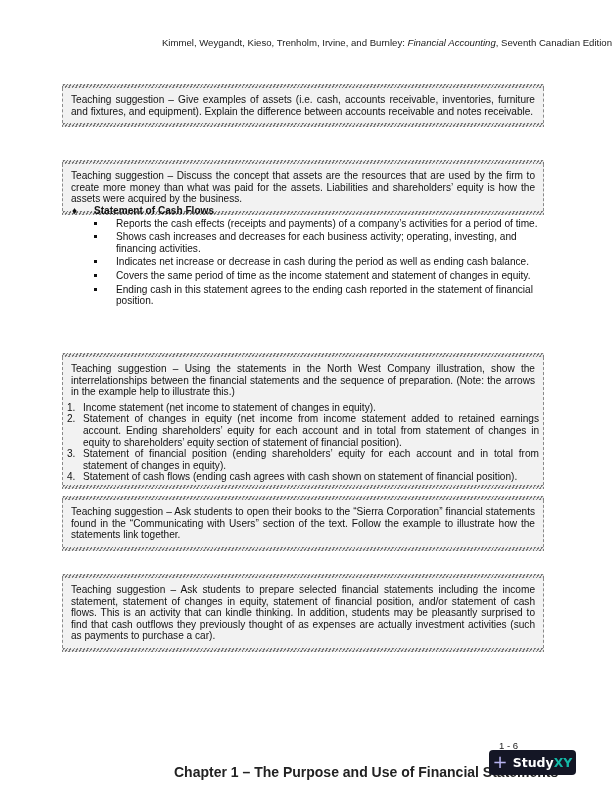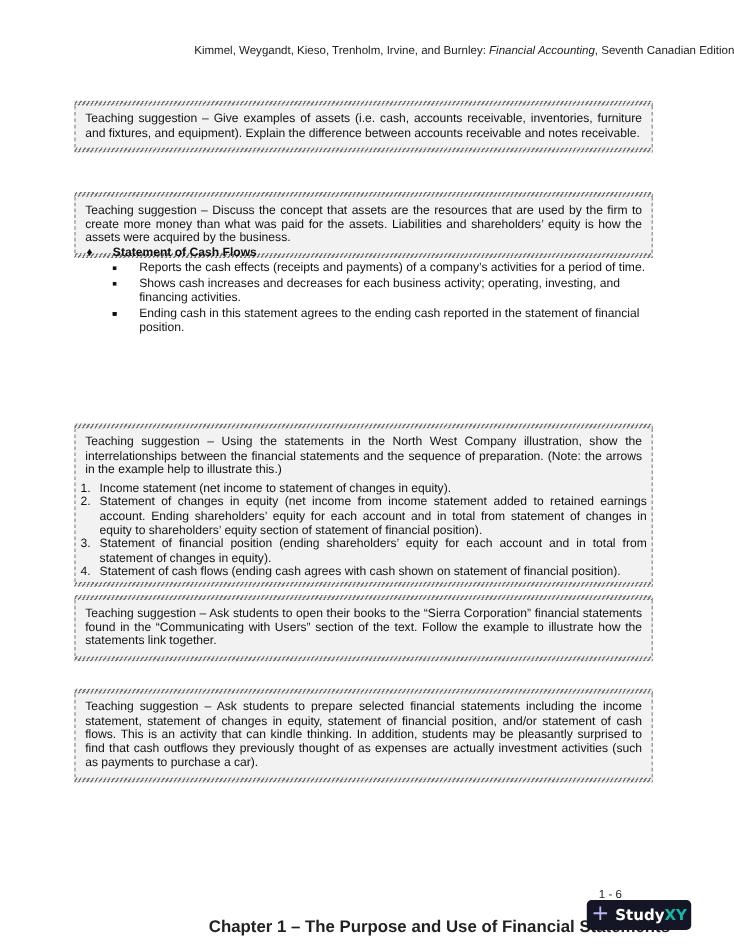--- a/index.html
+++ b/index.html
@@ -168,22 +168,22 @@
 </div>
 
 <div class="section">
   <div class="heading-row">
     <span class="diamond">♦</span>
     <span>Statement of Cash Flows</span>
   </div>
   <ul>
     <li><span class="sq"></span><span>Reports the cash effects (receipts and payments) of a company’s activities for a period of time.</span></li>
     <li><span class="sq"></span><span>Shows cash increases and decreases for each business activity; operating, investing, and financing activities.</span></li>
-    <li><span class="sq"></span></li>
-    <li><span class="sq"></span></li>
+    <li><span class="sq"></span><span>Indicates net increase or decrease in cash during the period as well as ending cash balance.</span></li>
+    <li><span class="sq"></span><span>Covers the same period of time as the income statement and statement of changes in equity.</span></li>
     <li><span class="sq"></span><span>Ending cash in this statement agrees to the ending cash reported in the statement of financial position.</span></li>
   </ul>
 </div>
 
 <div class="tbox" style="top:357px;">
   <p>Teaching suggestion – Using the statements in the North West Company illustration, show the interrelationships between the financial statements and the sequence of preparation. (Note: the arrows in the example help to illustrate this.)</p>
   <ol>
     <li><span class="num">1.</span><span>Income statement (net income to statement of changes in equity).</span></li>
     <li><span class="num">2.</span><span>Statement of changes in equity (net income from income statement added to retained earnings account. Ending shareholders’ equity for each account and in total from statement of changes in equity to shareholders’ equity section of statement of financial position).</span></li>
     <li><span class="num">3.</span><span>Statement of financial position (ending shareholders’ equity for each account and in total from statement of changes in equity).</span></li>

